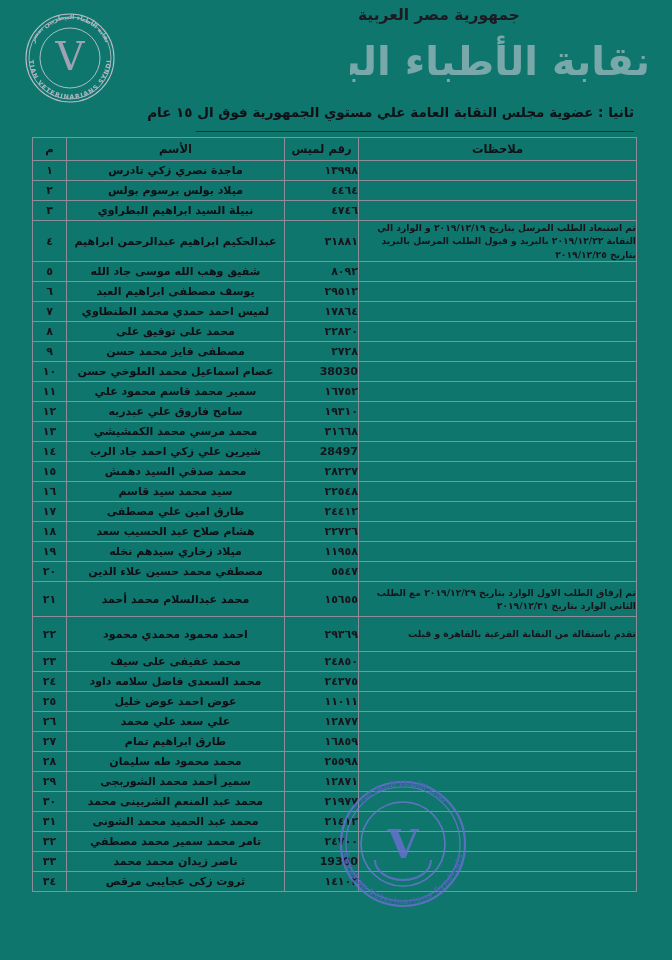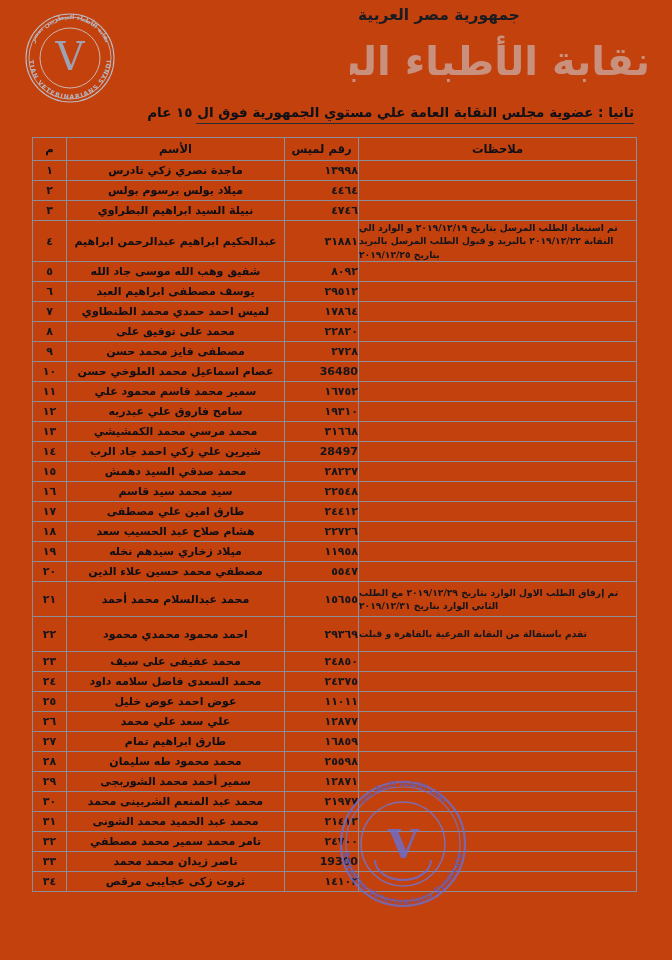--- a/index.html
+++ b/index.html
@@ -12,21 +12,21 @@
     height: 960px;
     position: relative;
     font-family: "DejaVu Sans", "Liberation Sans", sans-serif;
     color: #0d0d12;
     overflow: hidden;
   }
 
   .page {
     position: absolute;
     inset: 0;
-    background: #c2410c;
+    background: #0f766e;
   }
 
   
   .header {
     position: absolute;
     top: 0;
     left: 0;
     width: 672px;
     height: 135px;
   }
@@ -72,21 +72,21 @@
   .section-title {
     position: absolute;
     top: 104px;
     right: 38px;
     left: 196px;
     font-size: 13.5px;
     font-weight: bold;
     color: #101017;
     text-align: center;
     border-bottom: 1.3px solid #2a2a33;
-    padding-bottom: 3px;
+    padding-bottom: 11px;
     white-space: nowrap;
   }
 
   
   .table-wrap {
     position: absolute;
     top: 137px;
     left: 33px;
     width: 604px;
   }
@@ -133,21 +133,21 @@
     white-space: nowrap;
     overflow: hidden;
   }
   td.c-reg {
     text-align: right;
     font-size: 11px;
     font-weight: bold;
     color: #15151c;
   }
   td.c-notes {
-    text-align: left;
+    text-align: right;
     font-size: 9.2px;
     font-weight: bold;
     color: #15151c;
     line-height: 1.45;
     padding: 1px 4px;
   }
   tr.tall td { height: 34px; }
   tr.std  td { height: 19px; }
 
   
@@ -267,21 +267,21 @@
             <td class="c-num">٨</td>
           </tr>
           <tr class="std">
             <td class="c-notes"></td>
             <td class="c-reg">٢٧٢٨</td>
             <td class="c-name">مصطفى فايز محمد حسن</td>
             <td class="c-num">٩</td>
           </tr>
           <tr class="std">
             <td class="c-notes"></td>
-            <td class="c-reg">36480</td>
+            <td class="c-reg">38030</td>
             <td class="c-name">عصام اسماعيل محمد العلوخي حسن</td>
             <td class="c-num">١٠</td>
           </tr>
           <tr class="std">
             <td class="c-notes"></td>
             <td class="c-reg">١٦٧٥٢</td>
             <td class="c-name">سمير محمد قاسم محمود علي</td>
             <td class="c-num">١١</td>
           </tr>
           <tr class="std">

